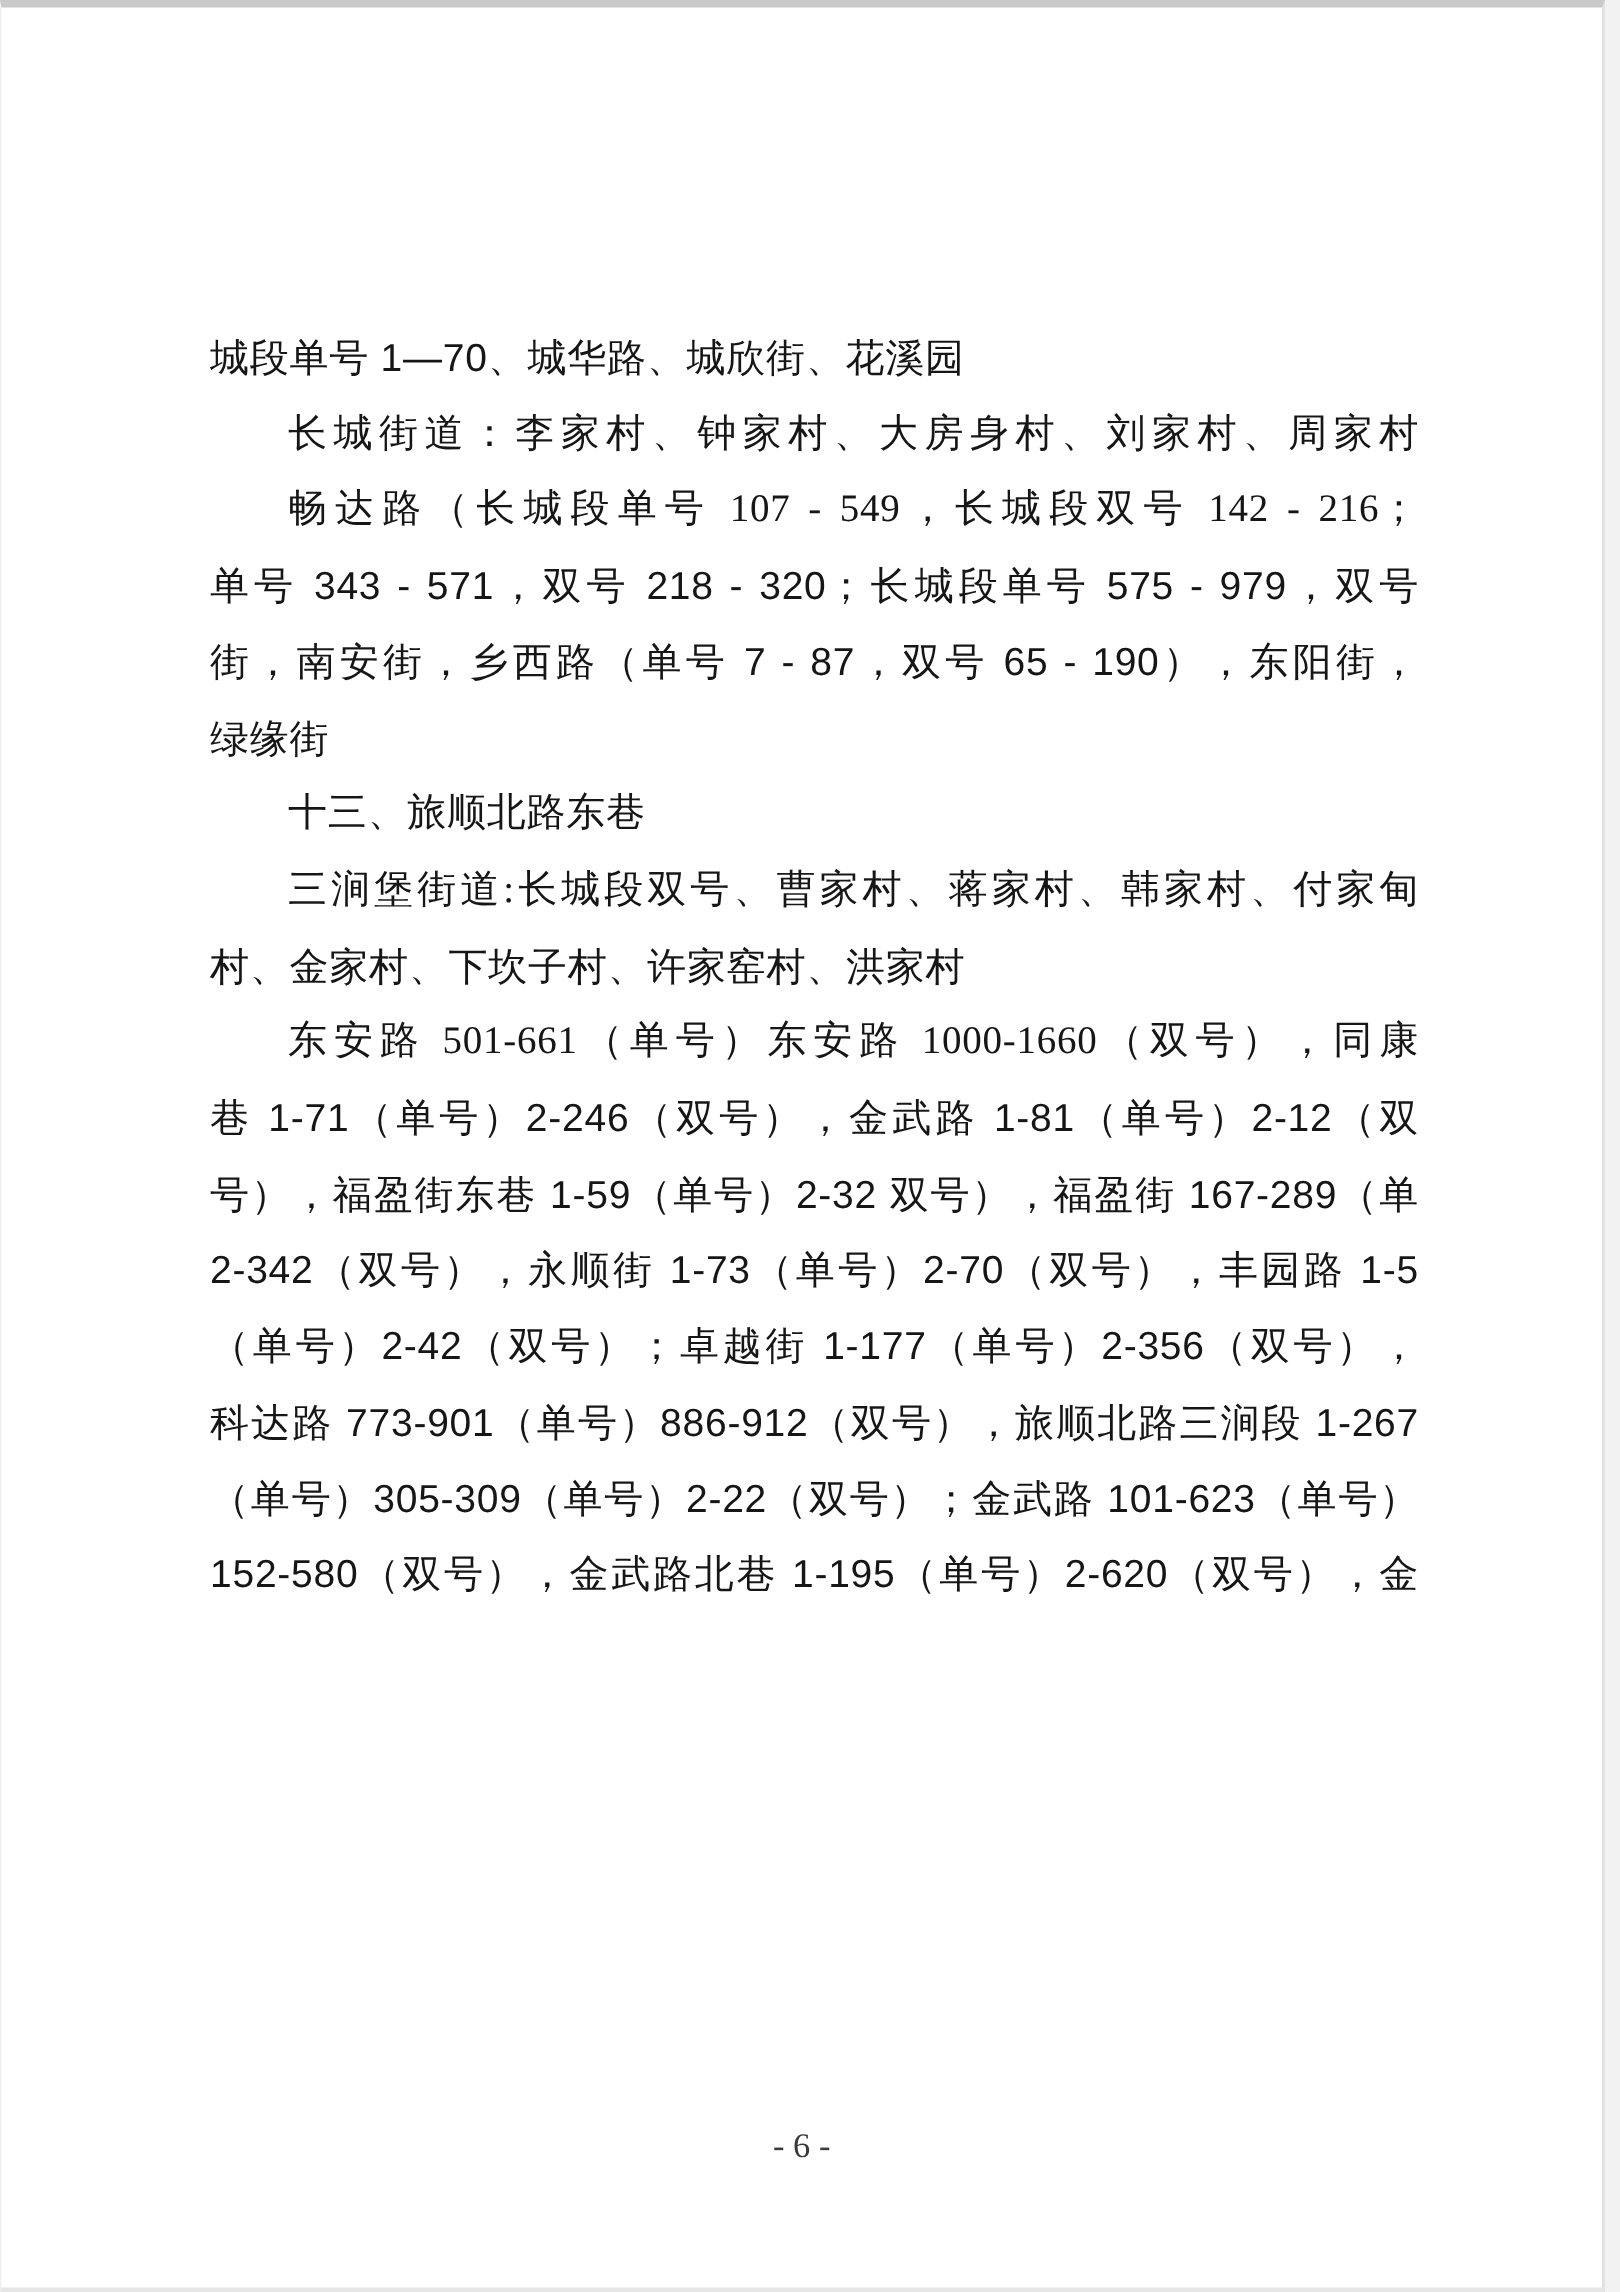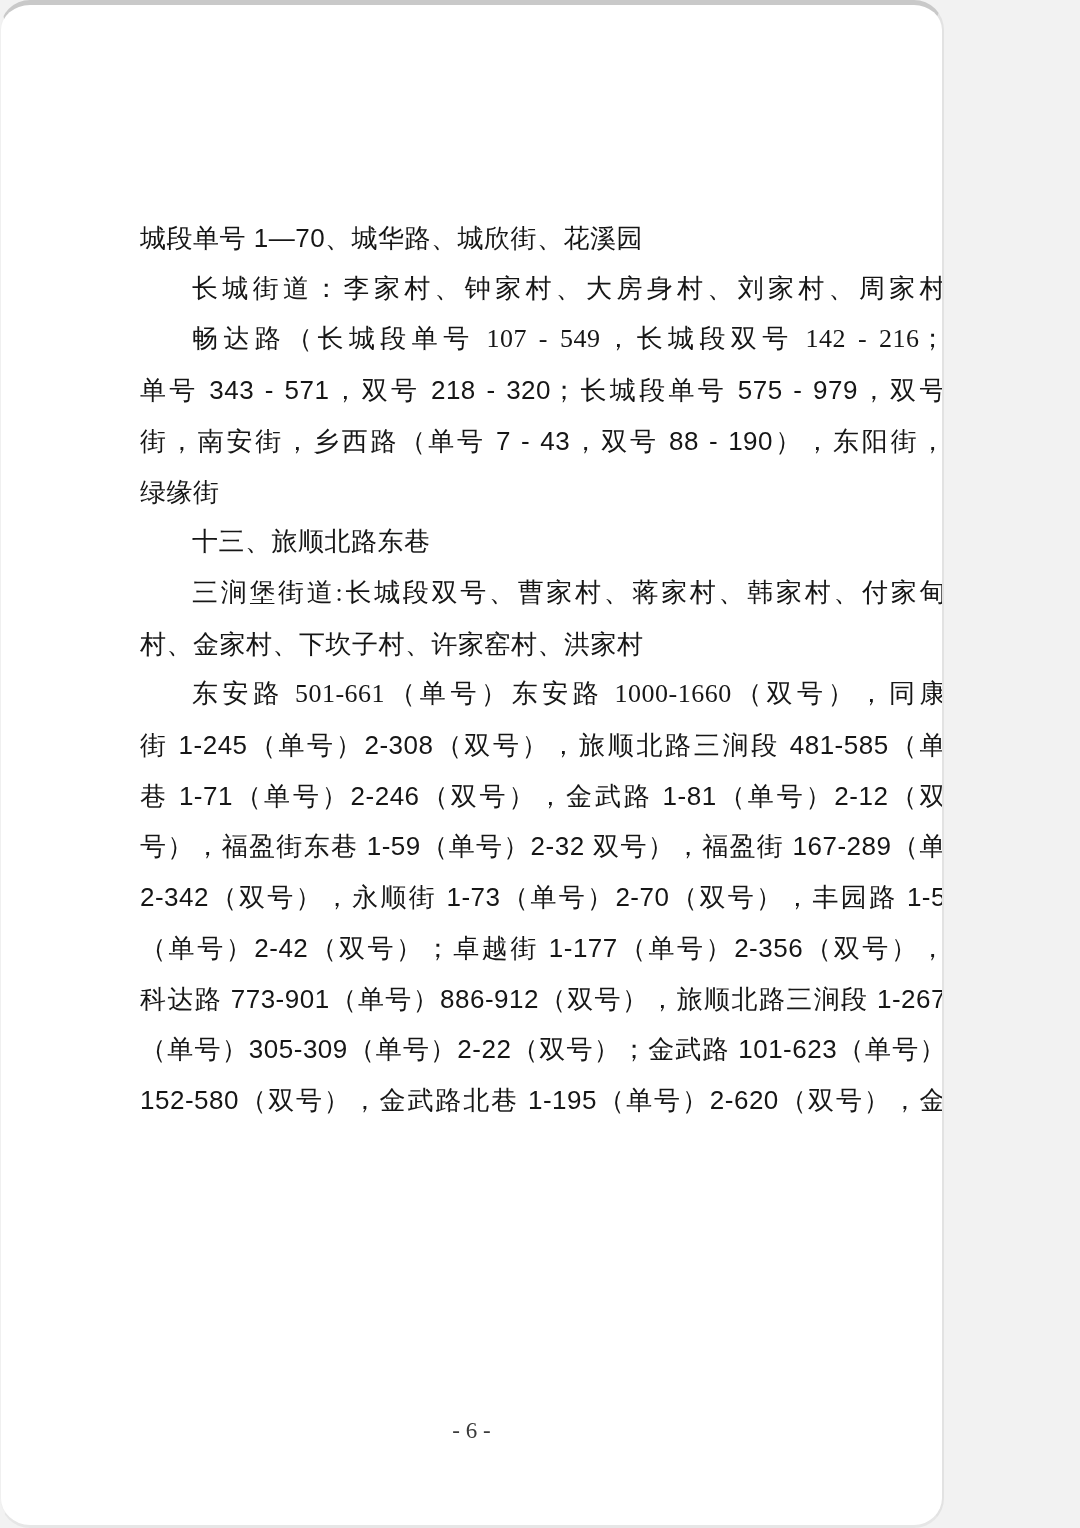--- a/index.html
+++ b/index.html
@@ -2,32 +2,31 @@
 <html><head>
 <meta charset="utf-8">
 <style>
   html, body {
     margin: 0;
     padding: 0;
     background: #f2f2f2;
   }
   .page {
     position: relative;
-    width: 944px;
+    width: 1070px;
     height: 1528px;
     margin: 0;
     background: #ffffff;
     box-sizing: border-box;
     border-top: 5px solid #c9c9c9;
     border-right: 2px solid #e2e2e2;
     border-bottom: 3px solid #e6e6e6;
     border-left: 1px solid #f0f0f0;
     overflow: hidden;
     font-family: "Liberation Sans", sans-serif;
-    border-radius: 30px;
   }
   .doc-body {
     position: absolute;
     left: 139px;
     top: 208px;
     width: 806px;
     font-size: 26px;
     line-height: 50.7px;
     color: #161616;
     letter-spacing: 0.5px;
@@ -56,27 +55,26 @@
 </style>
 </head>
 <body>
 
 <div class="page">
   <div class="doc-body">
       <div class="line">城段单号 1—70、城华路、城欣街、花溪园</div>
       <div class="line indent justify">长城街道：李家村、钟家村、大房身村、刘家村、周家村</div>
       <div class="line indent justify">畅达路（长城段单号 107 - 549，长城段双号 142 - 216；</div>
       <div class="line justify">单号 343 - 571，双号 218 - 320；长城段单号 575 - 979，双号</div>
-      <div class="line justify">街，南安街，乡西路（单号 7 - 43，双号 88 - 190），东阳街，</div>
+      <div class="line justify">街，南安街，乡西路（单号 7 - 87，双号 65 - 190），东阳街，</div>
       <div class="line">绿缘街</div>
       <div class="line indent">十三、旅顺北路东巷</div>
       <div class="line indent justify">三涧堡街道:长城段双号、曹家村、蒋家村、韩家村、付家甸</div>
       <div class="line">村、金家村、下坎子村、许家窑村、洪家村</div>
       <div class="line indent justify">东安路 501-661（单号）东安路 1000-1660（双号），同康</div>
-      <div class="line justify">街 1-245（单号）2-308（双号），旅顺北路三涧段 481-585（单</div>
       <div class="line justify">巷 1-71（单号）2-246（双号），金武路 1-81（单号）2-12（双</div>
       <div class="line justify">号），福盈街东巷 1-59（单号）2-32 双号），福盈街 167-289（单</div>
       <div class="line justify">2-342（双号），永顺街 1-73（单号）2-70（双号），丰园路 1-5</div>
       <div class="line justify">（单号）2-42（双号）；卓越街 1-177（单号）2-356（双号），</div>
       <div class="line justify">科达路 773-901（单号）886-912（双号），旅顺北路三涧段 1-267</div>
       <div class="line justify">（单号）305-309（单号）2-22（双号）；金武路 101-623（单号）</div>
       <div class="line justify">152-580（双号），金武路北巷 1-195（单号）2-620（双号），金</div>
     </div>
   <div class="page-footer">- 6 -</div>
 </div>

